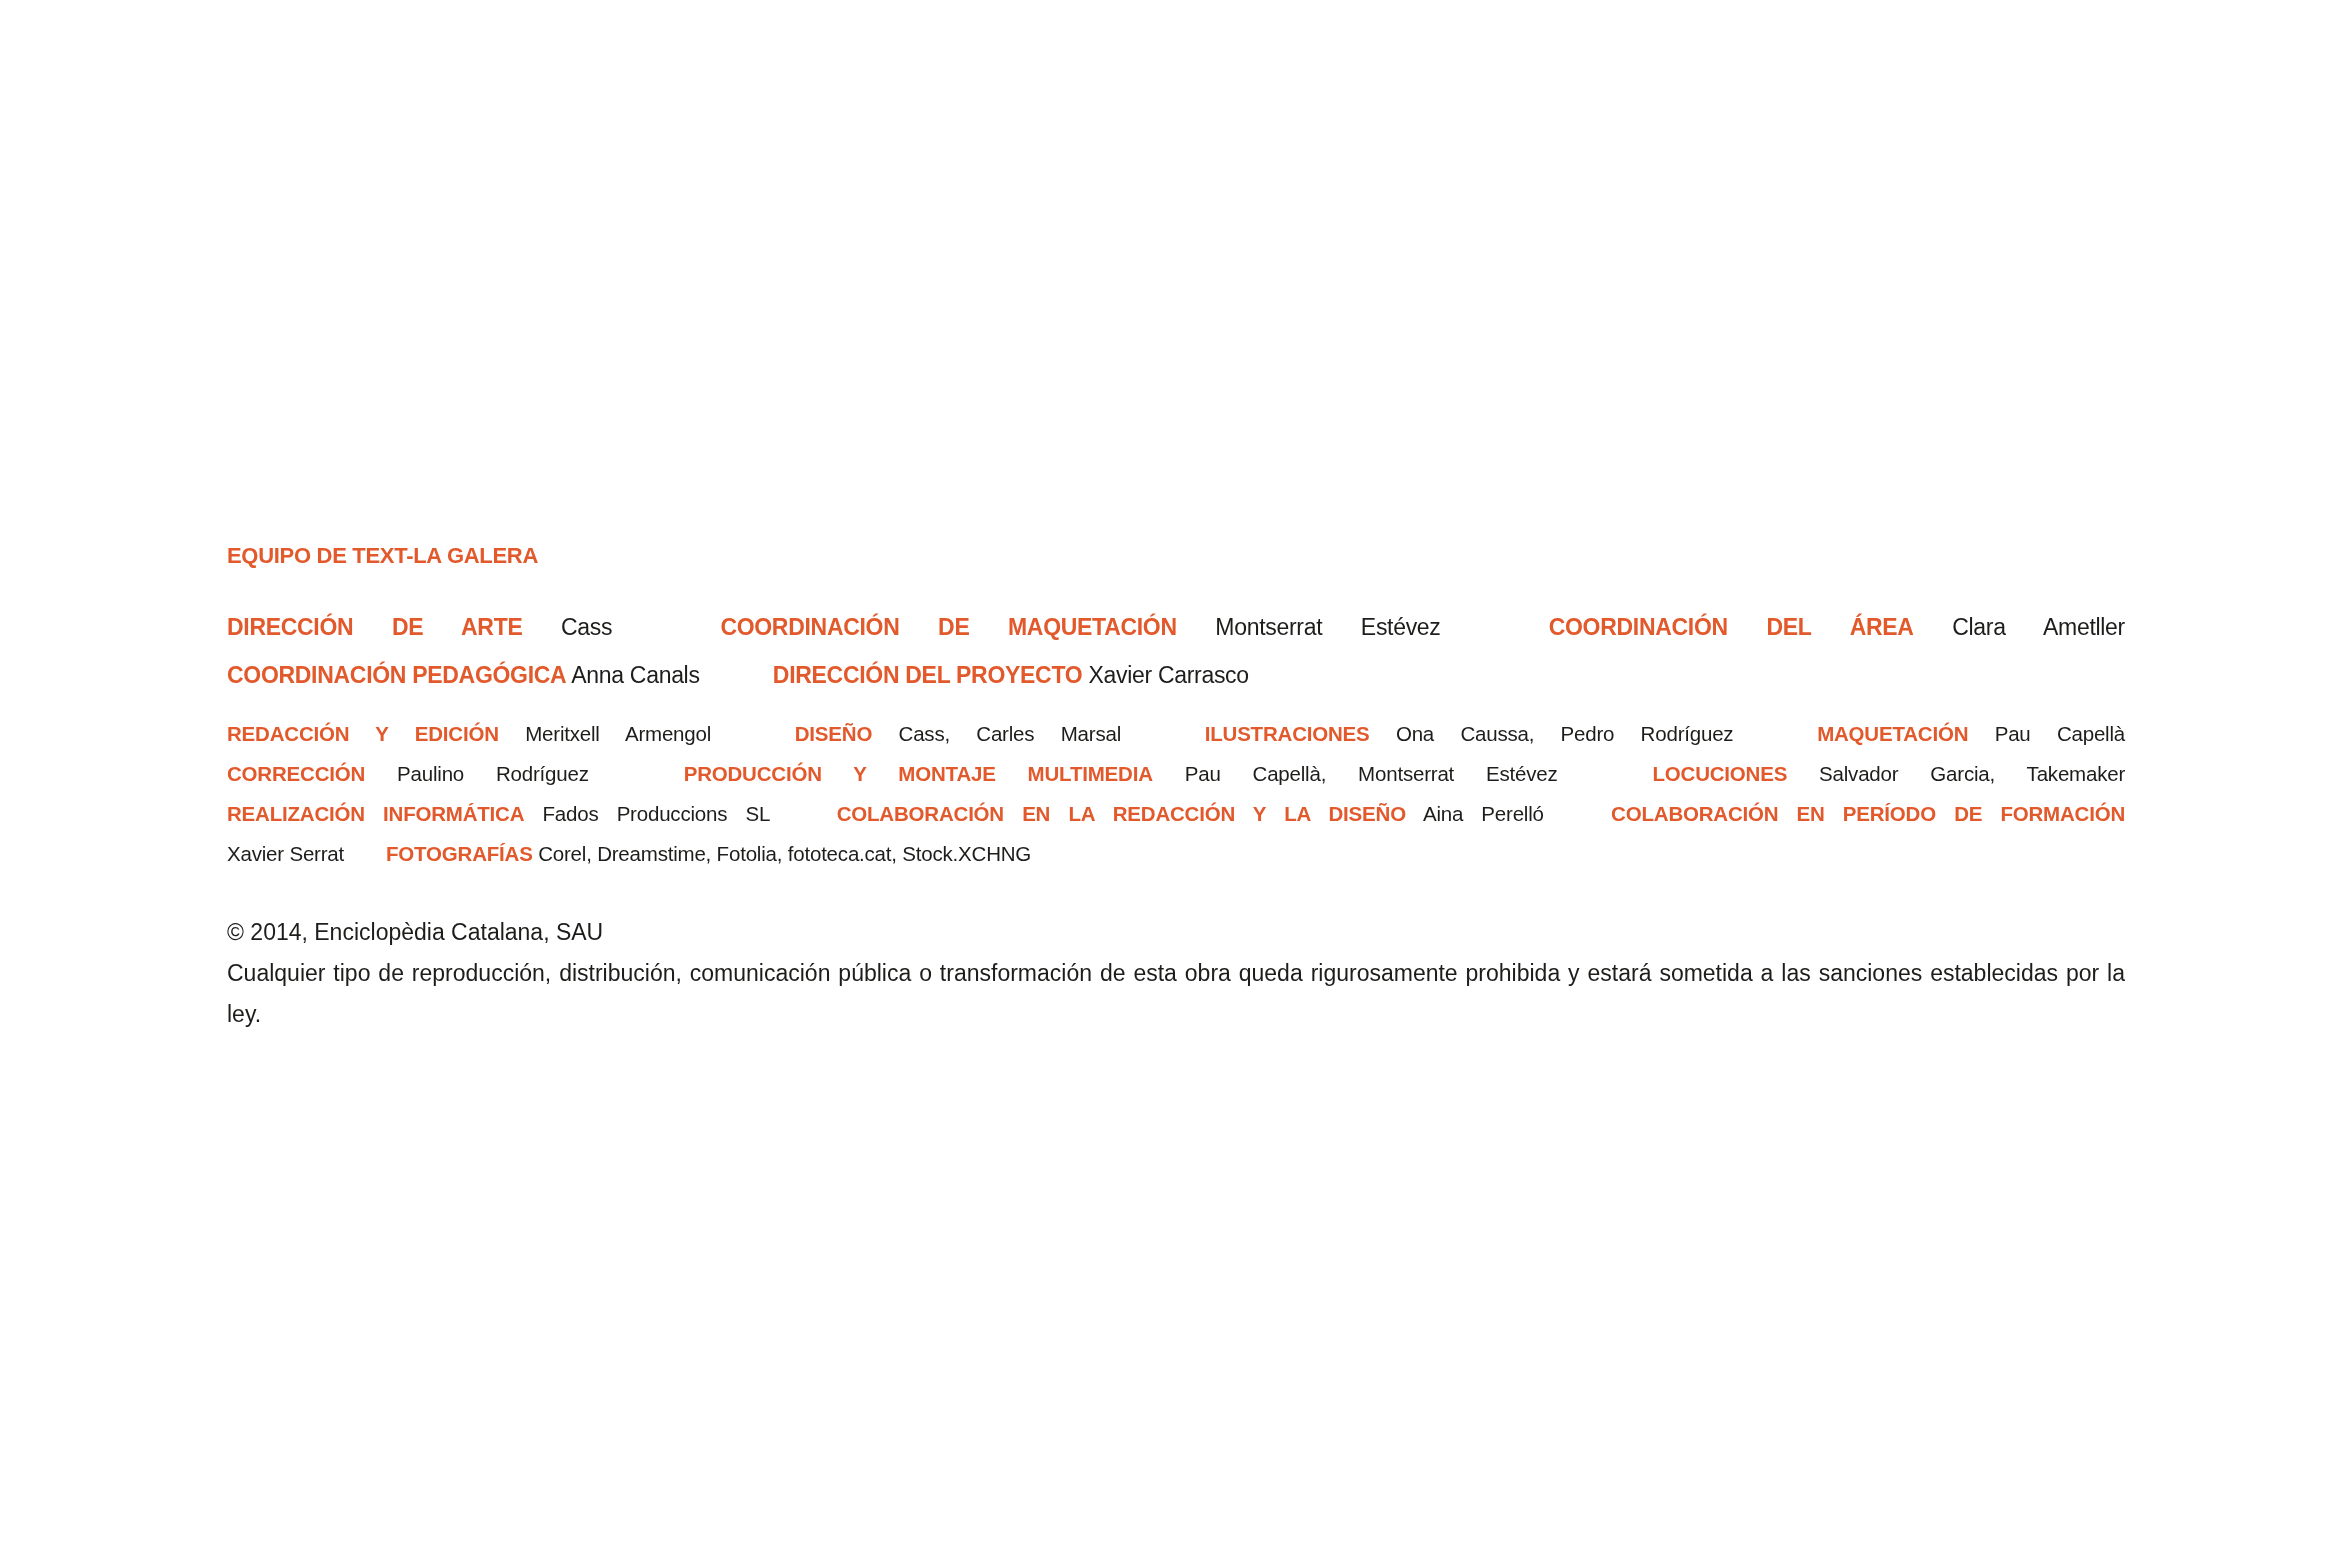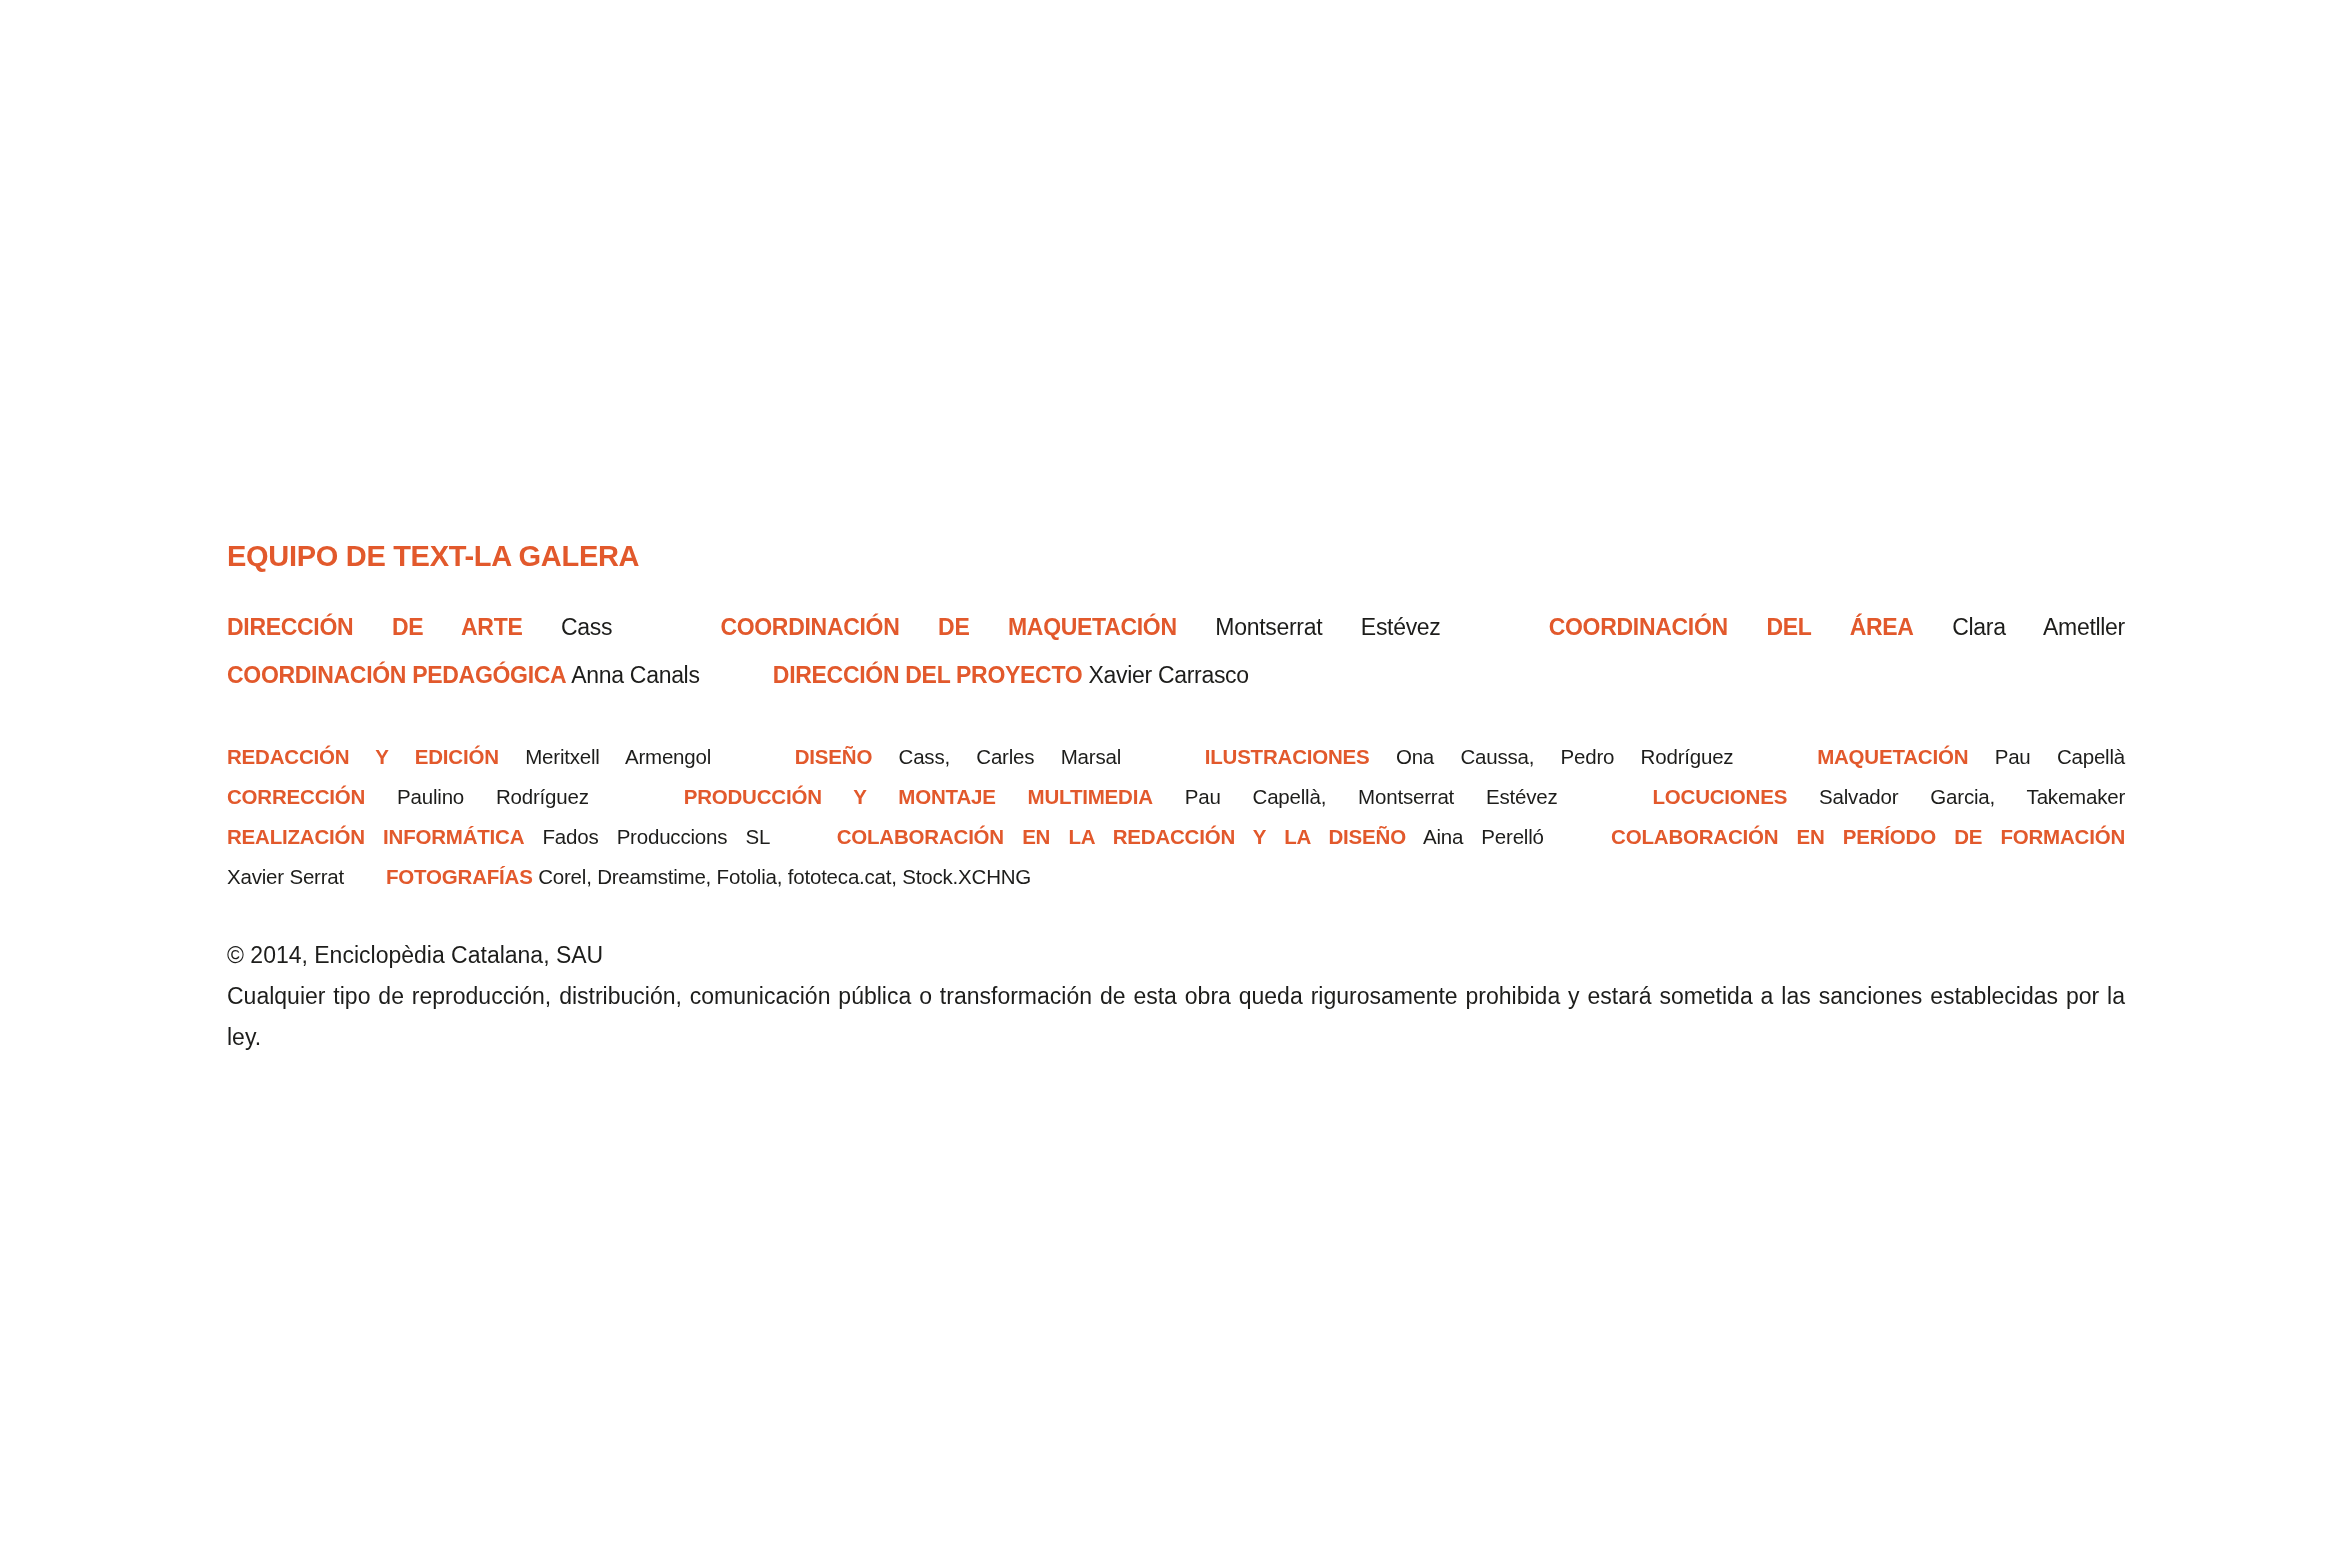--- a/index.html
+++ b/index.html
@@ -17,21 +17,21 @@
     font-family: "Liberation Sans", sans-serif;
     color: var(--text);
   }
   .content {
     position: absolute;
     left: 227px;
     top: 539px;
     width: 1898px;
   }
   .heading {
-    font-size: 29px;
+    font-size: 22px;
     line-height: 34px;
     font-weight: bold;
     color: var(--accent);
     letter-spacing: -0.3px;
     margin: 0 0 30px 0;
   }
   .primary {
     font-size: 23px;
     letter-spacing: -0.3px;
   }
@@ -40,21 +40,21 @@
   }
   .justified {
     text-align: justify;
     text-align-last: justify;
   }
   .left-aligned {
     text-align: left;
     text-align-last: left;
   }
   .secondary {
-    margin-top: 38px;
+    margin-top: 15px;
     font-size: 20.5px;
     letter-spacing: -0.2px;
   }
   .secondary .cred-line {
     line-height: 40px;
     text-align: center;
   }
   .lbl {
     color: var(--accent);
     font-weight: bold;

